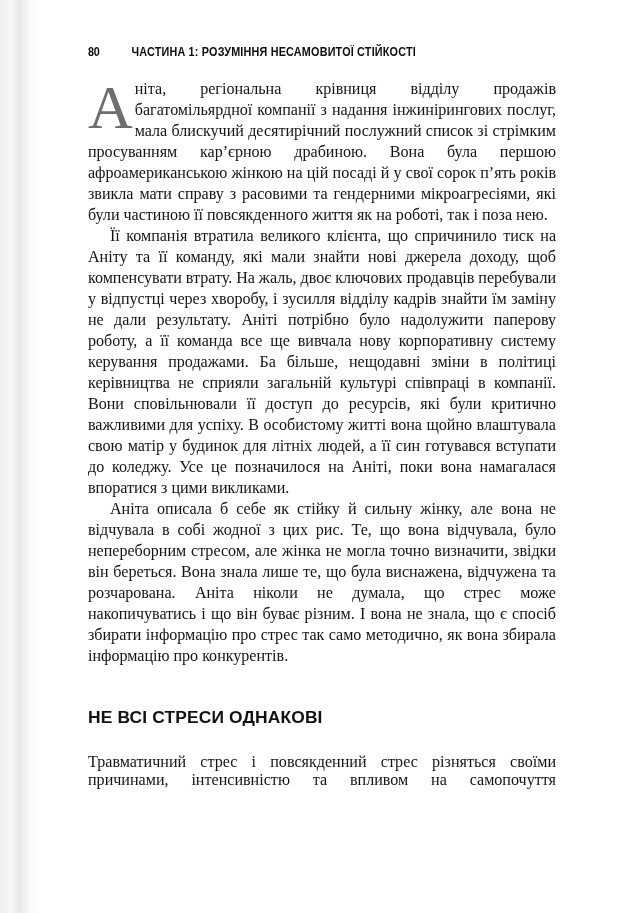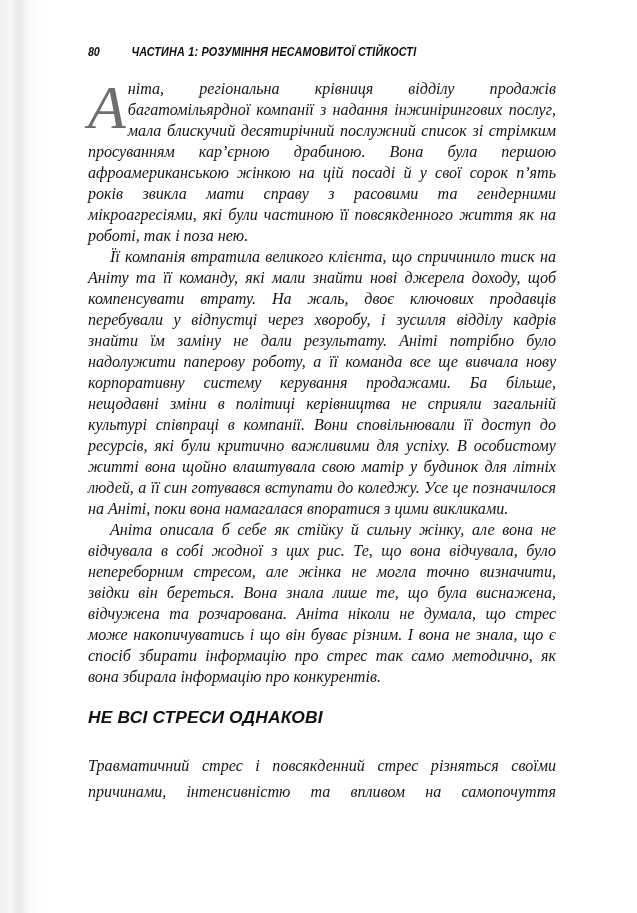--- a/index.html
+++ b/index.html
@@ -29,21 +29,20 @@
         #e9e9e9 46%,
         #fbfbfb 72%,
         #ffffff 100%);
     pointer-events: none;
   }
 
   .page {
     position: absolute;
     inset: 0;
     padding: 4px;
-    font-style: italic;
   }
 
   
   .running-head {
     position: absolute;
     left: 88px;
     top: 44px;
     display: flex;
     align-items: baseline;
     white-space: nowrap;
@@ -121,21 +120,21 @@
   
   .tail-para {
     position: absolute;
     left: 88px;
     top: 753px;
     width: 468px;
   }
   .tail-para p {
     margin: 0;
     font-size: 16.1px;
-    line-height: 26.0px;
+    line-height: 18px;
     text-align: justify;
     color: #141414;
   }
   .tail-para p::after {
     content: "";
     display: inline-block;
     width: 100%;
   }
 </style>
 </head>

